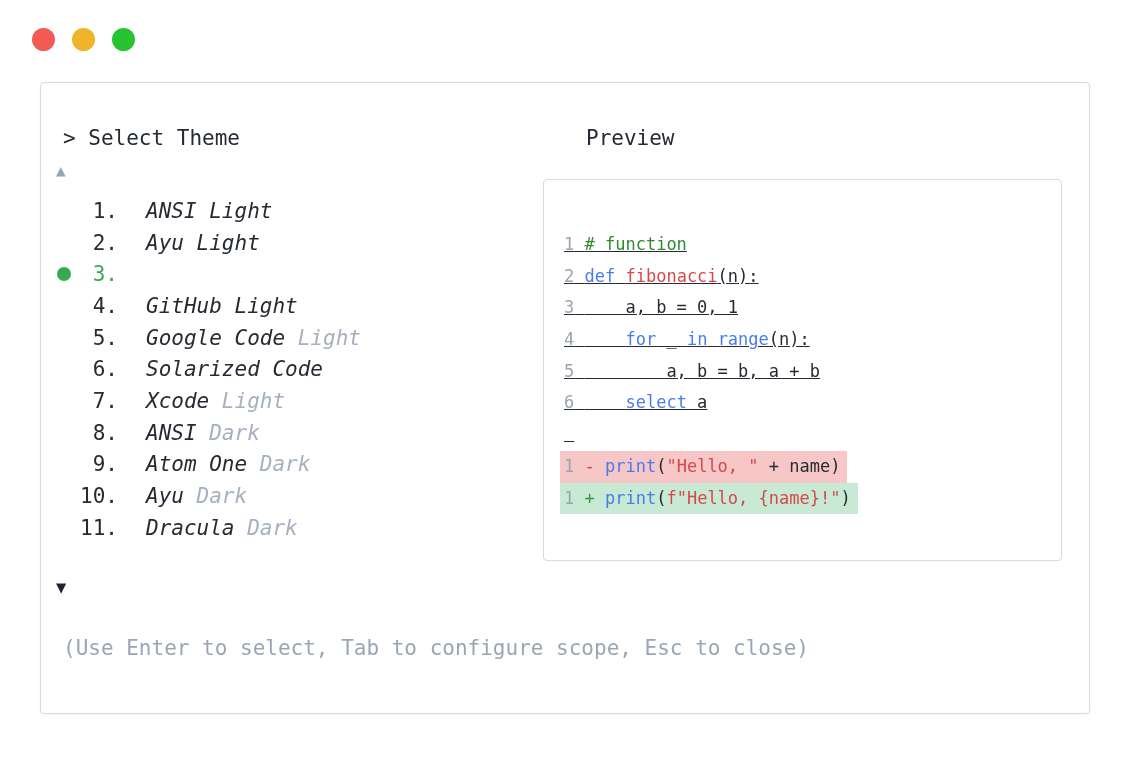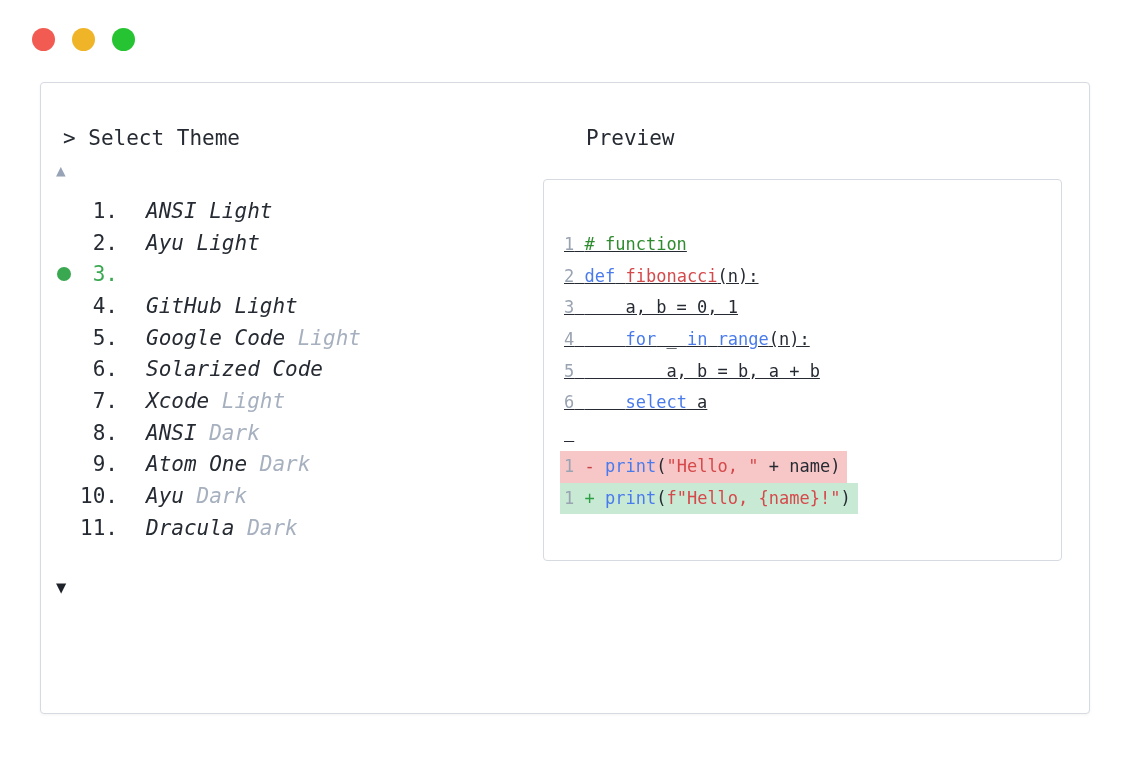--- a/index.html
+++ b/index.html
@@ -70,20 +70,21 @@
       <div class="row"><span class="marker"></span><span class="num">4.</span><span class="nm">GitHub Light</span></div>
       <div class="row"><span class="marker"></span><span class="num">5.</span><span class="nm">Google Code<span class="muted"> Light</span></span></div>
       <div class="row"><span class="marker"></span><span class="num">6.</span><span class="nm">Solarized Code</span></div>
       <div class="row"><span class="marker"></span><span class="num">7.</span><span class="nm">Xcode<span class="muted"> Light</span></span></div>
       <div class="row"><span class="marker"></span><span class="num">8.</span><span class="nm">ANSI<span class="muted"> Dark</span></span></div>
       <div class="row"><span class="marker"></span><span class="num">9.</span><span class="nm">Atom One<span class="muted"> Dark</span></span></div>
       <div class="row"><span class="marker"></span><span class="num">10.</span><span class="nm">Ayu<span class="muted"> Dark</span></span></div>
       <div class="row"><span class="marker"></span><span class="num">11.</span><span class="nm">Dracula<span class="muted"> Dark</span></span></div>
     </div>
   <div class="scroll-down">▼</div>
+  <div class="hint">(Use Enter to select, Tab to configure scope, Esc to close)</div>
 
   <div class="preview-label">Preview</div>
   <div class="preview-box">
     <div class="code" id="code-block">
         <div class="line"><span class="ln">1</span><span class="tok-pl"> </span><span class="tok-cm"># function</span></div>
         <div class="line"><span class="ln">2</span><span class="tok-pl"> </span><span class="tok-kw">def</span><span class="tok-pl"> </span><span class="tok-fn">fibonacci</span><span class="tok-pl">(n):</span></div>
         <div class="line"><span class="ln">3</span><span class="tok-pl"> </span><span class="tok-pl">    a, b = 0, 1</span></div>
         <div class="line"><span class="ln">4</span><span class="tok-pl"> </span><span class="tok-pl">    </span><span class="tok-kw">for</span><span class="tok-pl"> _ </span><span class="tok-kw">in</span><span class="tok-pl"> </span><span class="tok-kw">range</span><span class="tok-pl">(n):</span></div>
         <div class="line"><span class="ln">5</span><span class="tok-pl"> </span><span class="tok-pl">        a, b = b, a + b</span></div>
         <div class="line"><span class="ln">6</span><span class="tok-pl"> </span><span class="tok-pl">    </span><span class="tok-kw">select</span><span class="tok-pl"> a</span></div>

